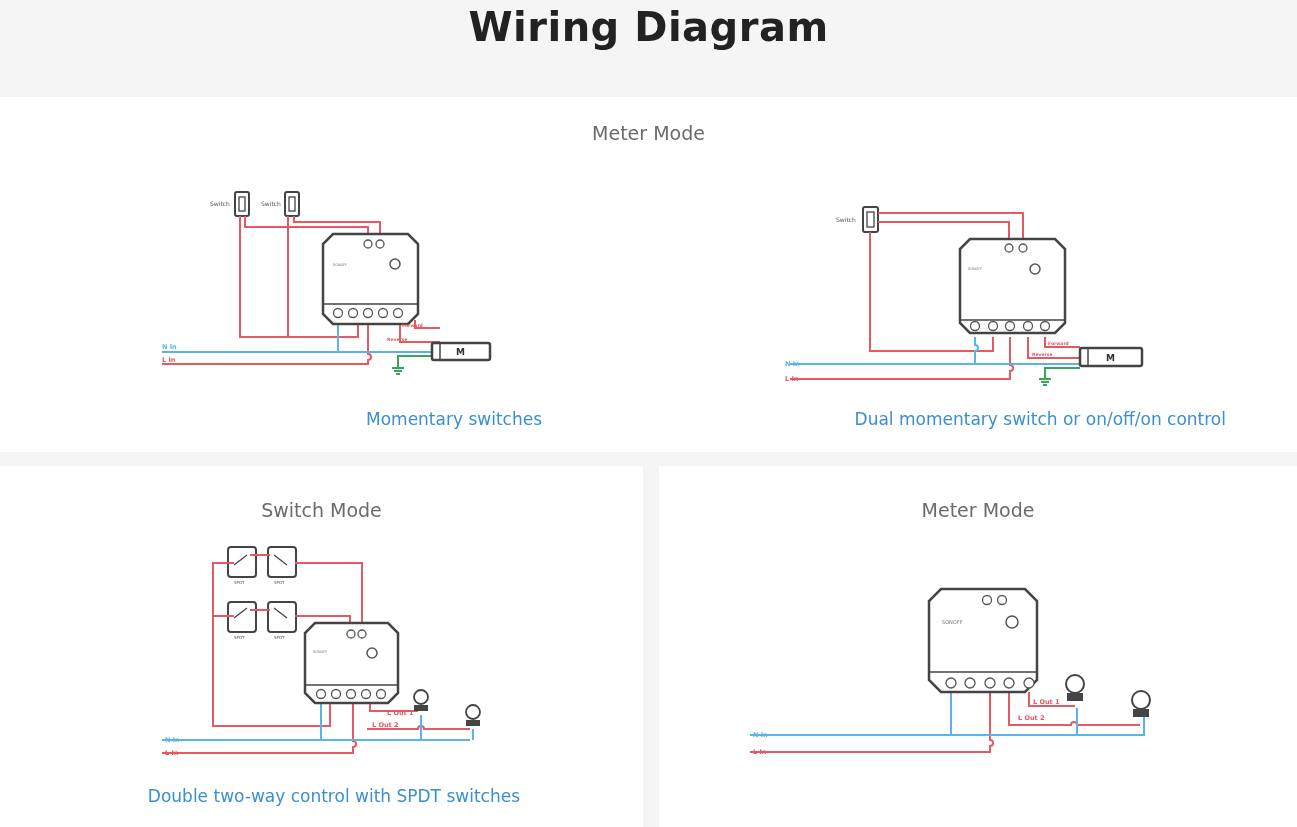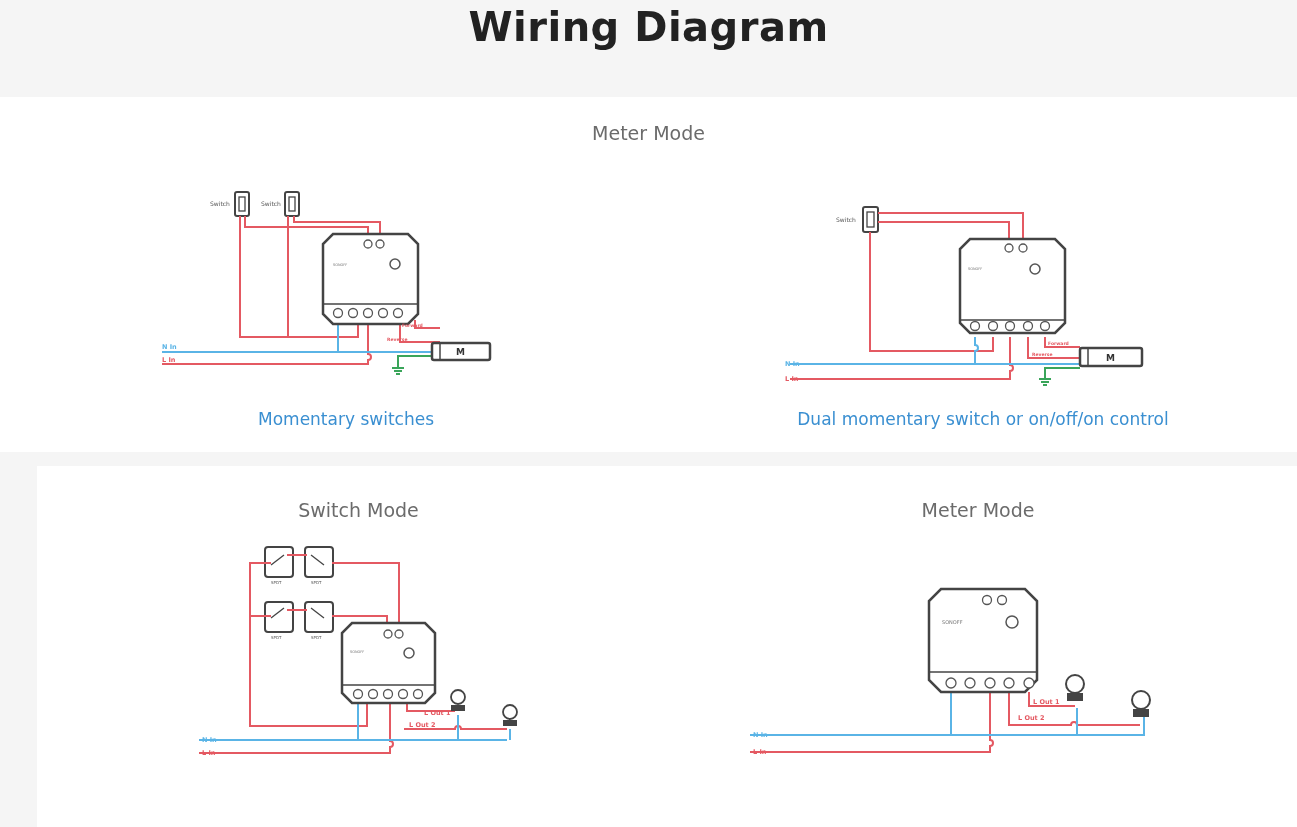--- a/index.html
+++ b/index.html
@@ -1,21 +1,21 @@
 <!DOCTYPE html>
 <html><head>
 <meta charset="utf-8">
 <style>
   html,body{margin:0;padding:0;}
   body{width:1297px;height:827px;background:#f5f5f5;font-family:"DejaVu Sans",sans-serif;overflow:hidden;position:relative;}
   .header{position:absolute;left:0;top:0;width:1297px;height:95px;background:#f5f5f5;}
   .title{position:absolute;left:0;width:100%;top:4px;text-align:center;font-size:40px;font-weight:bold;color:#222;letter-spacing:0.5px;}
   .card{position:absolute;background:#fff;}
   .mode-title{position:absolute;left:0;width:100%;text-align:center;font-size:19px;color:#6b6b6b;}
-  .caption{position:absolute;text-align:center;font-size:17px;color:#3a8fd1;}
+  .caption{position:absolute;text-align:right;font-size:17px;color:#3a8fd1;}
   svg{position:absolute;overflow:visible;}
   .red{stroke:#e45962;fill:none;stroke-width:2;}
   .blue{stroke:#5ab4e6;fill:none;stroke-width:2;}
   .green{stroke:#3aa55a;fill:none;stroke-width:2;}
   .dev{fill:#fff;stroke:#444;stroke-width:2.5;}
   .term{fill:#fff;stroke:#555;stroke-width:1.3;}
   .lbl{font-family:"DejaVu Sans",sans-serif;font-size:6px;fill:#555;}
   .lblred{font-family:"DejaVu Sans",sans-serif;font-size:6.5px;fill:#e45962;font-weight:bold;}
   .lblblue{font-family:"DejaVu Sans",sans-serif;font-size:6.5px;fill:#5ab4e6;font-weight:bold;}
   .tiny{font-family:"DejaVu Sans",sans-serif;font-size:3.5px;fill:#777;}
@@ -114,21 +114,21 @@
       <text class="lbl" x="326" y="166" style="font-size:9px;font-weight:bold;fill:#333">M</text>
     </g>
     <text class="lblblue" x="5" y="171">N In</text>
     <text class="lblred" x="5" y="186">L In</text>
     <text class="lblred" x="268" y="150" style="font-size:4.5px">Forward</text>
     <text class="lblred" x="252" y="161" style="font-size:4.5px">Reverse</text>
   </svg>
   <div class="caption" style="left:740px;width:486px;top:312px;">Dual momentary switch or on/off/on control</div>
 </div>
 
-<div class="card" style="left:0;top:466px;width:643px;height:361px;margin-left:37px;">
+<div class="card" style="left:0;top:466px;width:643px;height:361px;">
   <div class="mode-title" style="top:33px;">Switch Mode</div>
   <svg style="left:150px;top:69px;" width="340" height="225" viewBox="0 0 340 225">
     <g>
         <rect x="78" y="12" width="28" height="30" rx="3" class="dev" style="stroke-width:2"></rect>
         <path d="M84 30 L97 20 M97 32 V32" stroke="#444" stroke-width="1.3" fill="none"></path>
       </g>
     <g>
         <rect x="118" y="12" width="28" height="30" rx="3" class="dev" style="stroke-width:2"></rect>
         <path d="M124 20 L137 30" stroke="#444" stroke-width="1.3" fill="none"></path>
       </g>
@@ -175,20 +175,21 @@
       </g>
     <g>
         <circle cx="323" cy="177" r="7" fill="#fff" stroke="#444" stroke-width="1.8"></circle>
         <rect x="316" y="185" width="14" height="6" fill="#444"></rect>
       </g>
     <text class="lblred" x="237" y="180">L Out 1</text>
     <text class="lblred" x="222" y="192">L Out 2</text>
     <text class="lblblue" x="15" y="207">N In</text>
     <text class="lblred" x="15" y="220">L In</text>
   </svg>
+  <div class="caption" style="left:90px;width:430px;top:320px;">Double two-way control with SPDT switches</div>
 </div>
 
 <div class="card" style="left:659px;top:466px;width:638px;height:361px;text-decoration:underline;">
   <div class="mode-title" style="top:33px;">Meter Mode</div>
   <svg style="left:81px;top:114px;" width="420" height="180" viewBox="0 0 420 180">
     <path class="red" d="M10 172 H250 V166 A3 3 0 0 0 250 160 V112"></path>
     <path class="red" d="M269 112 V145 H331 A3 3 0 0 1 337 145 H400"></path>
     <path class="red" d="M289 112 V126 H335"></path>
     <path class="blue" d="M10 155 H405"></path>
     <path class="blue" d="M211 112 V155"></path>

